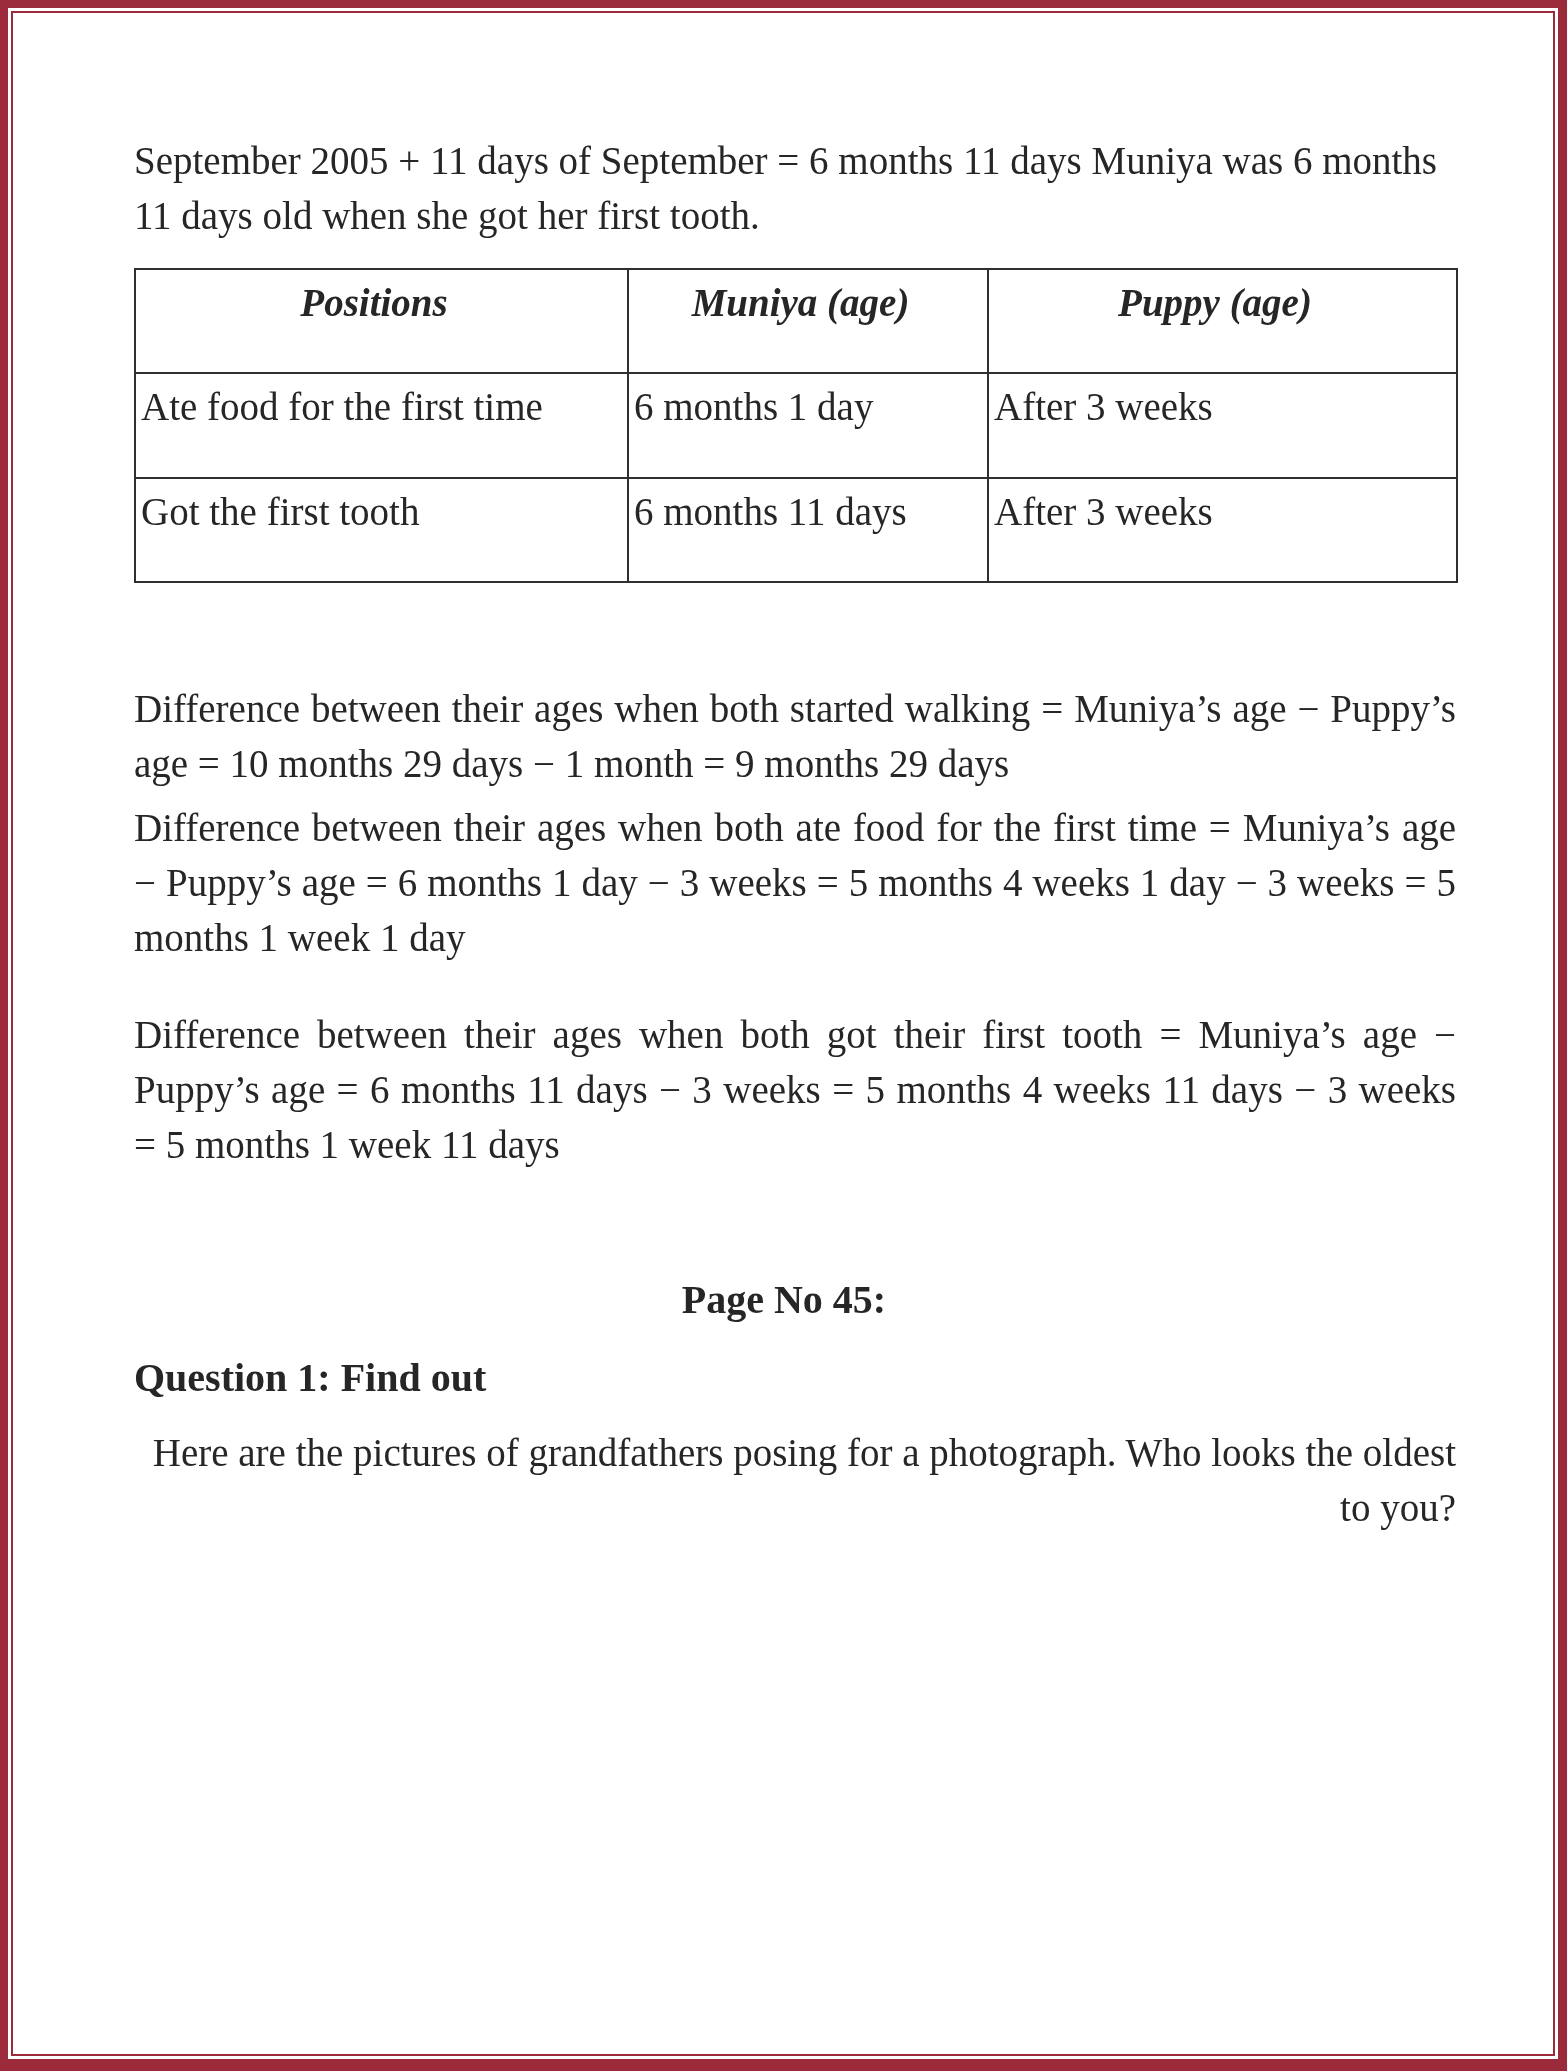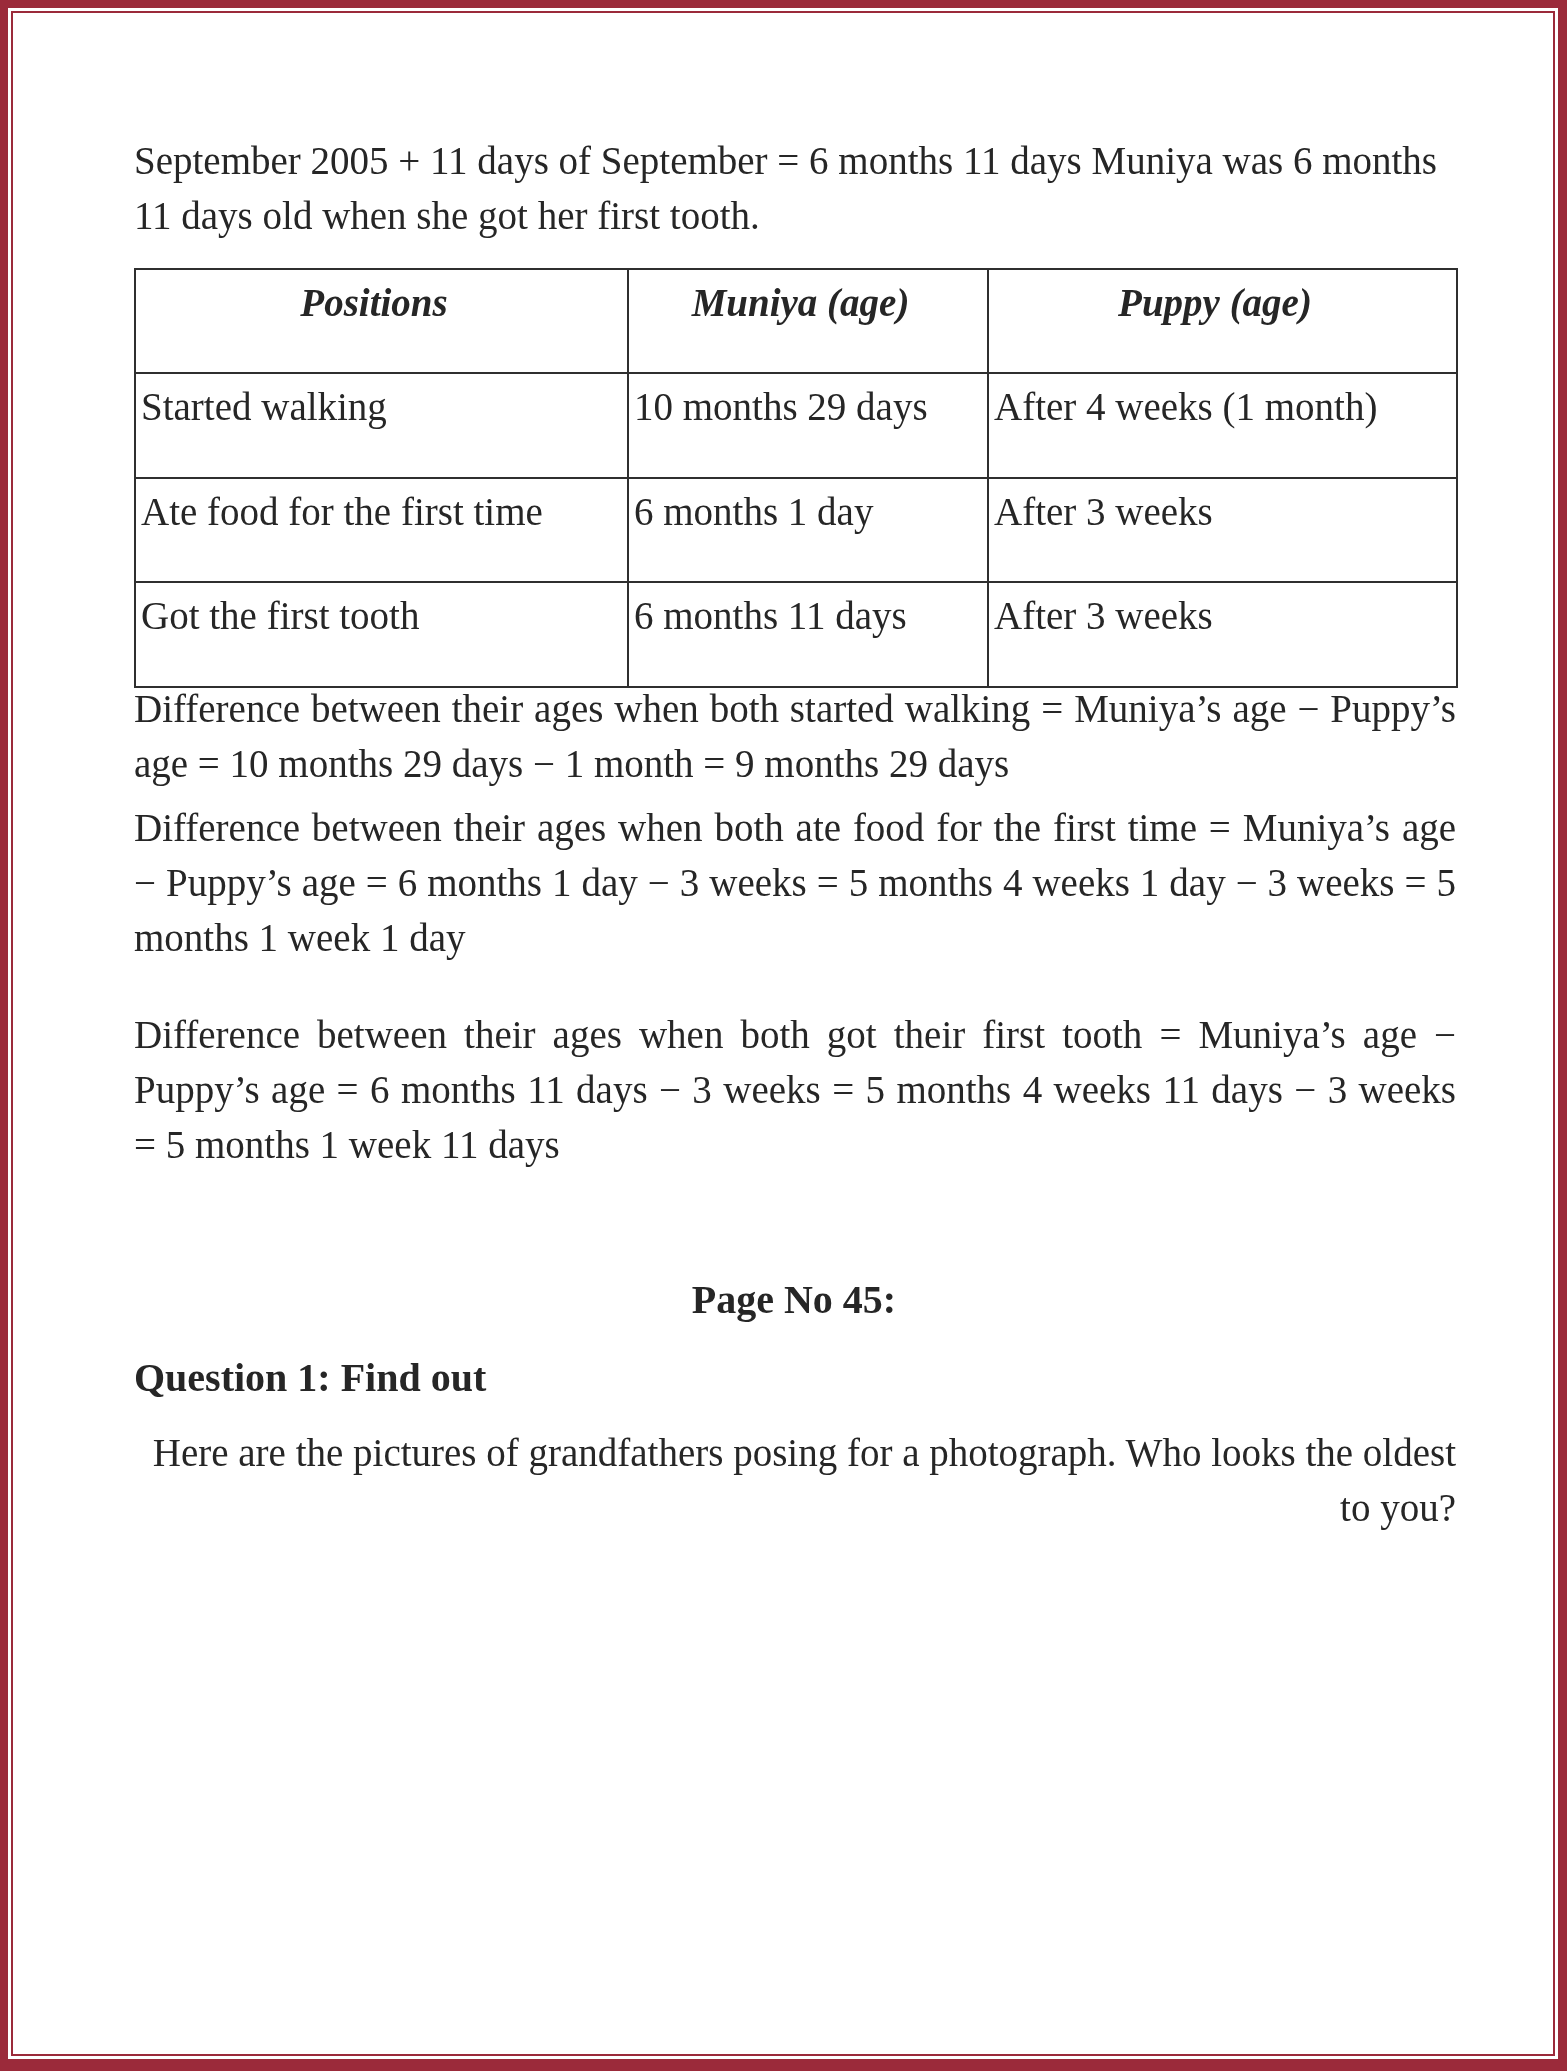--- a/index.html
+++ b/index.html
@@ -49,21 +49,21 @@
     font-weight: bold; font-style: italic; text-align: center;
   }
   table.ages td { font-weight: normal; text-align: left; }
   col.c1 { width: 493px; }
   col.c2 { width: 360px; }
   col.c3 { width: 469px; }
   tr.hdr th { height: 104px; }
   tr.r td { height: 104.5px; }
 
   .page-no {
-    position: absolute; left: 10px; width: 1300px; top: 1272px;
+    position: absolute; left: 0; width: 1300px; top: 1272px;
     text-align: center; font-weight: bold; font-size: 40px; line-height: 55px;
   }
   .question {
     position: absolute; left: 0; top: 1350px;
     font-weight: bold; font-size: 40px; line-height: 55px;
   }
   .question .q-sub { }
   .q-body { top: 1425px; text-align: right; }
 </style>
 </head>
@@ -82,25 +82,20 @@
         <col class="c2">
         <col class="c3">
       </colgroup>
     <tbody>
         <tr class="hdr">
       <th>Positions</th>
       <th>Muniya (age)</th>
       <th>Puppy (age)</th>
     </tr>
     <tr class="r">
-      <td>Started walking</td>
-      <td>10 months 29 days</td>
-      <td>After 4 weeks (1 month)</td>
-    </tr>
-    <tr class="r">
       <td>Ate food for the first time</td>
       <td>6 months 1 day</td>
       <td>After 3 weeks</td>
     </tr>
     <tr class="r">
       <td>Got the first tooth</td>
       <td>6 months 11 days</td>
       <td>After 3 weeks</td>
     </tr>
   </tbody>

